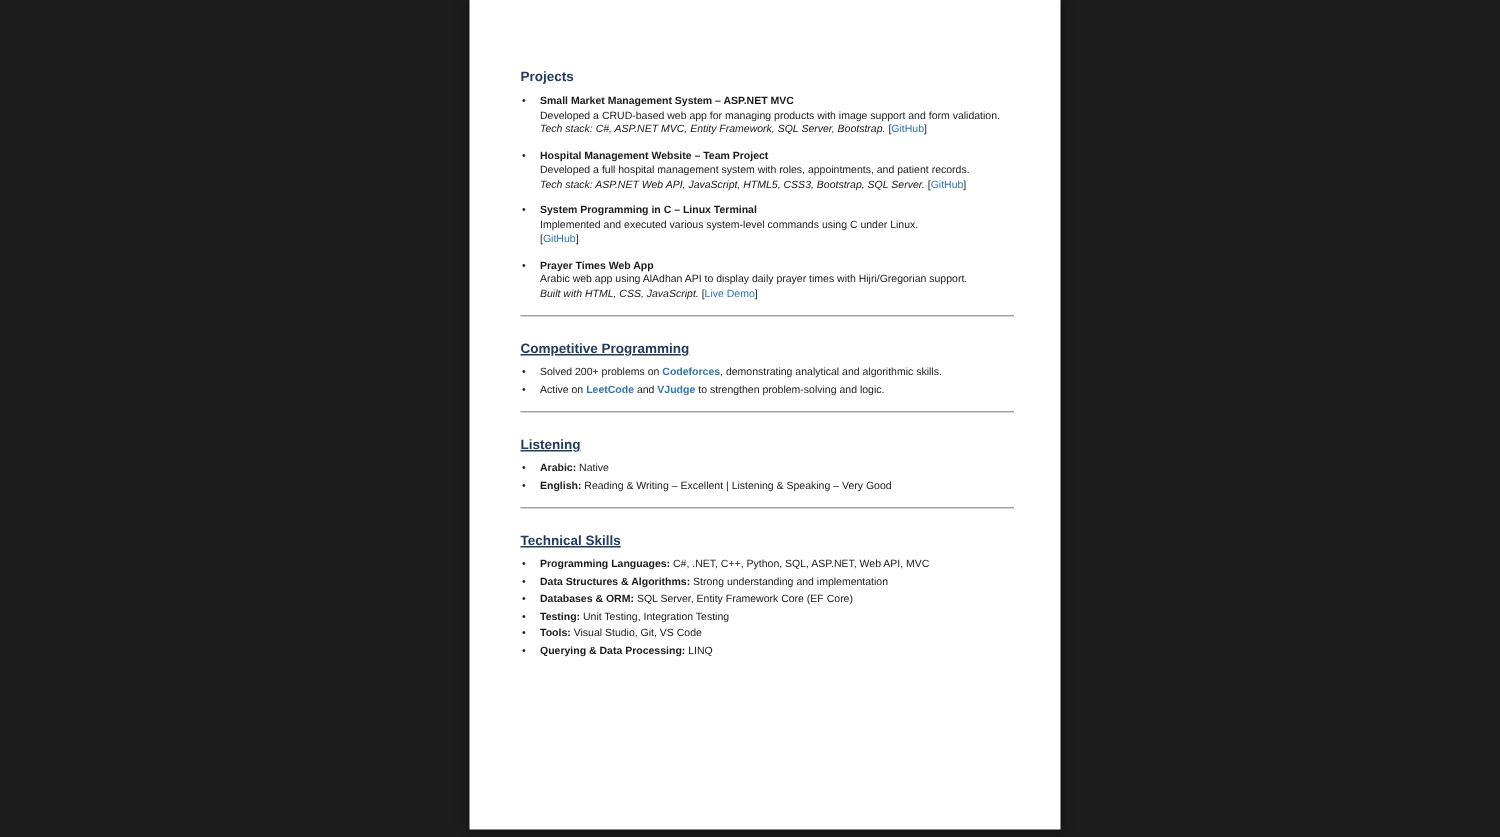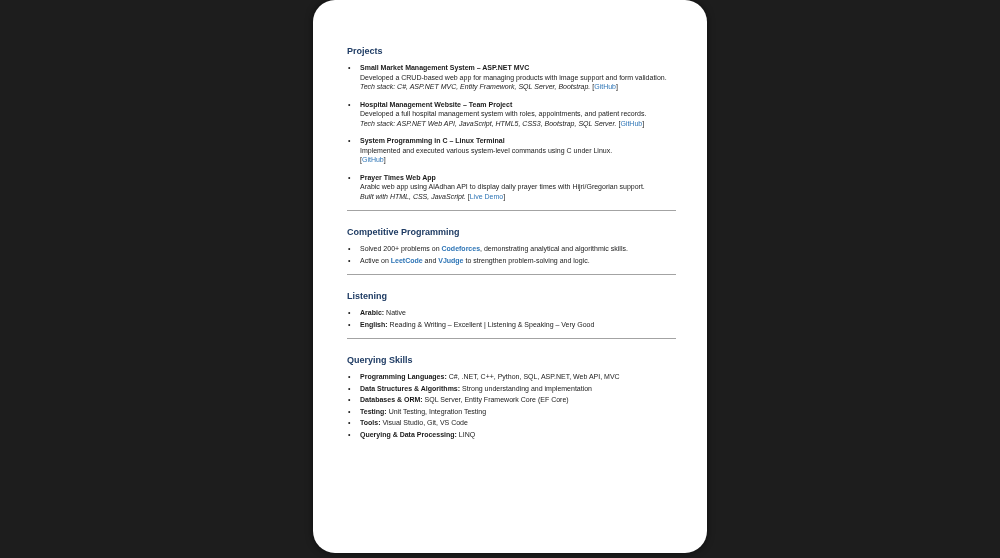--- a/index.html
+++ b/index.html
@@ -8,29 +8,28 @@
     background:#1d1d1d;
     font-family:"Liberation Sans", sans-serif;
     color:#1a1a1a;
   }
   .viewer { position:relative; width:1000px; height:558px; background:#1d1d1d; }
   .page {
     position:absolute; left:313px; top:0;
     width:394px; height:553px;
     background:#ffffff;
     box-shadow:0 0 7px rgba(0,0,0,0.55);
-    border-radius:22px;
   }
   .content { padding:46px 31px 0 34px; }
 
   h2.sec {
     font-size:9px; line-height:10px; font-weight:bold;
     color:#1f3c64; margin:0 0 7px 0;
   }
-  h2.sec.later { margin-top:16px; }
+  h2.sec.later { margin-top:16px;text-decoration:underline; }
 
   .rule {
     border:none; border-top:1px solid #a3a3a3;
     margin:9px 0 9px 0;
   }
 
   .list { list-style:none; }
   .li { display:flex; margin-bottom:8px; }
   .li:last-child { margin-bottom:0; }
   .blt {
@@ -121,21 +120,21 @@
           <div class="litext"><span class="lbl">Arabic:</span><span> Native</span></div>
         </li>
         <li class="li">
           <span class="blt">•</span>
           <div class="litext"><span class="lbl">English:</span><span> Reading &amp; Writing – Excellent | Listening &amp; Speaking – Very Good</span></div>
         </li>
       </ul>
 
       <hr class="rule">
 
-      <h2 class="sec later">Querying Skills</h2>
+      <h2 class="sec later">Technical Skills</h2>
       <ul class="list list2">
         <li class="li">
           <span class="blt">•</span>
           <div class="litext"><span class="lbl">Programming Languages:</span><span> C#, .NET, C++, Python, SQL, ASP.NET, Web API, MVC</span></div>
         </li>
         <li class="li">
           <span class="blt">•</span>
           <div class="litext"><span class="lbl">Data Structures &amp; Algorithms:</span><span> Strong understanding and implementation</span></div>
         </li>
         <li class="li">

